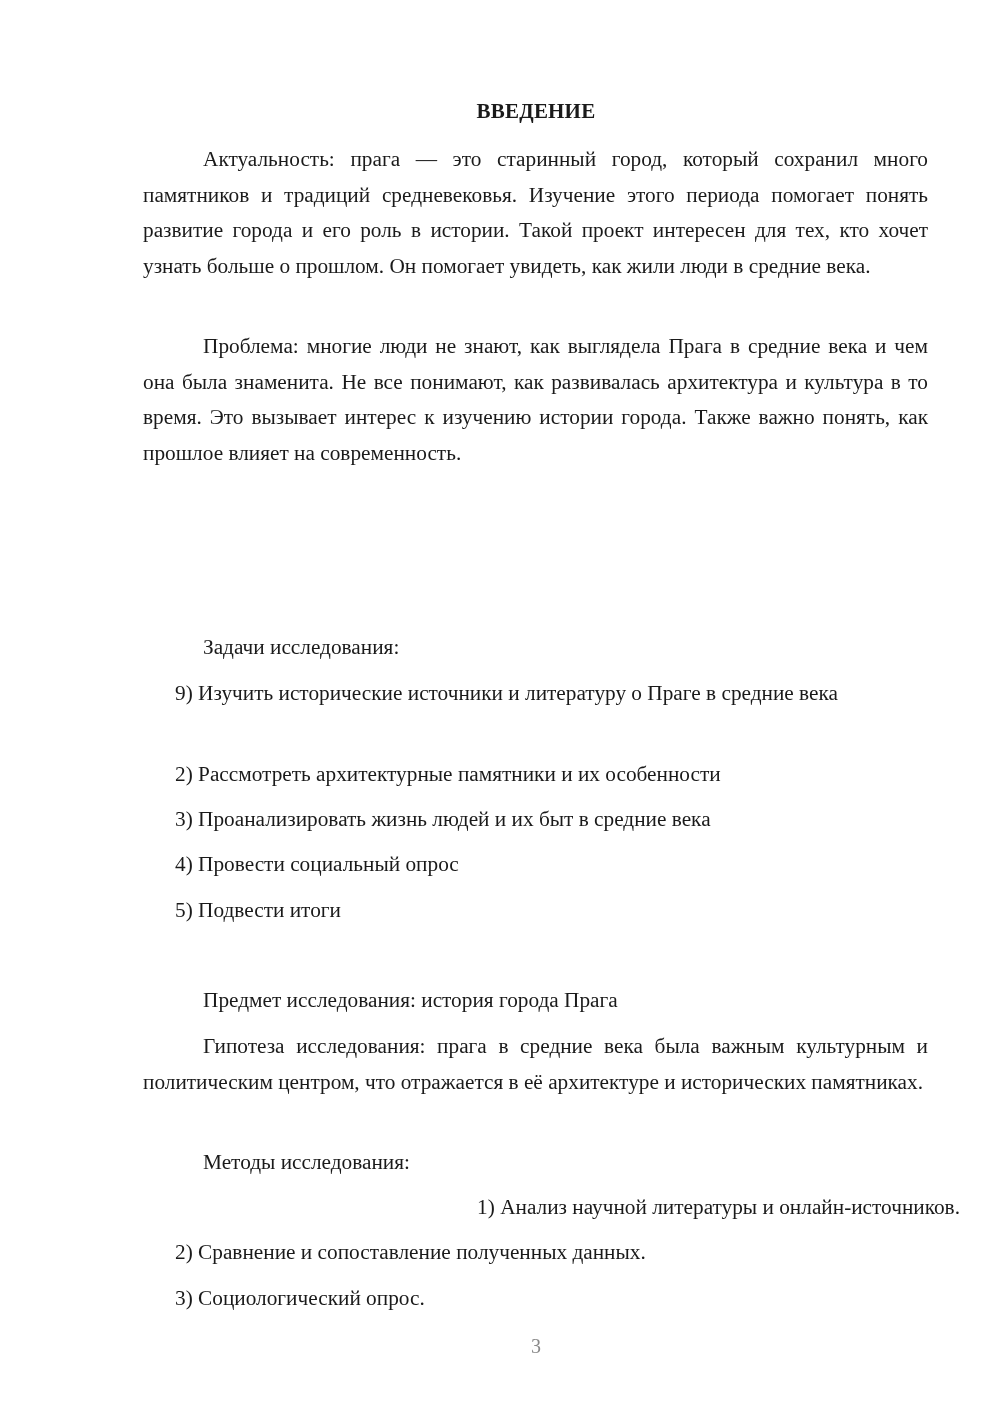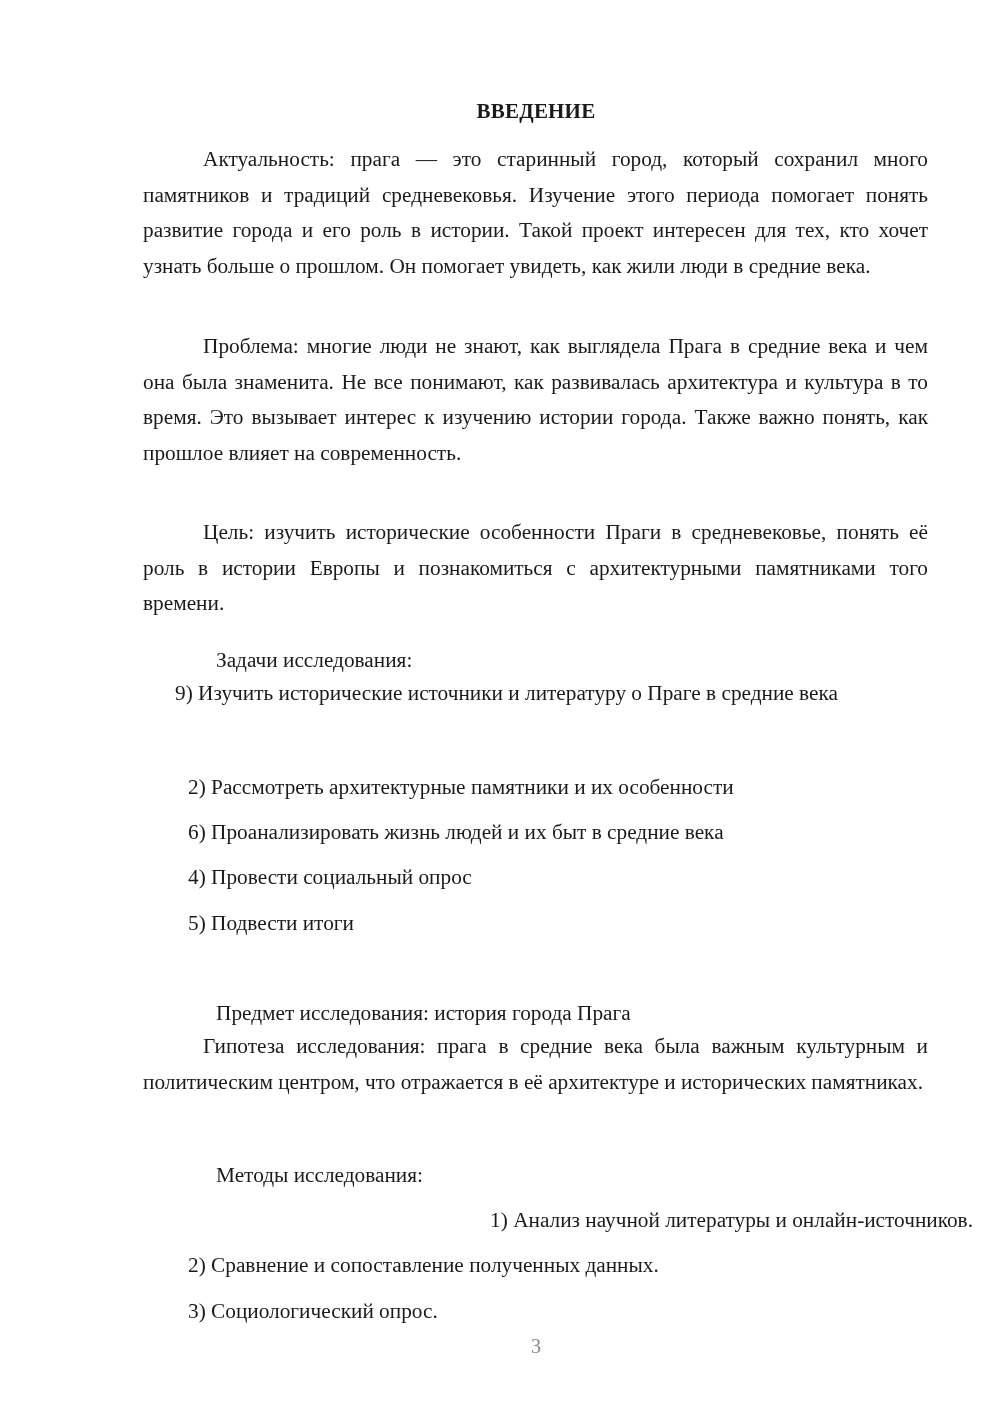--- a/index.html
+++ b/index.html
@@ -44,21 +44,21 @@
       margin: 0;
     }
     .para.indent { text-indent: 60px; }
     .line {
       position: absolute;
       left: 143px;
       width: 785px;
       font-size: 21.3px;
       line-height: 35.5px;
       white-space: nowrap;
-      margin: 13px;
+      margin: 0;
     }
     .line.indent-task { padding-left: 32px; }
     .line.indent-label { padding-left: 60px; }
     .task-first {
       position: absolute;
       left: 143px;
       width: 785px;
       font-size: 21.3px;
       line-height: 35.5px;
       text-indent: 32px;
@@ -81,28 +81,27 @@
 <body>
 
 <div class="page">
 
   <div class="heading">ВВЕДЕНИЕ</div>
 
   <p class="para indent" style="top:329px;">Проблема: многие люди не знают, как выглядела Прага в средние века и чем она была знаменита. Не все понимают, как развивалась архитектура и культура в то время. Это вызывает интерес к изучению истории города. Также важно понять, как прошлое влияет на современность.</p>
 
   <p class="para indent" style="top:142px;">Актуальность: прага — это старинный город, который сохранил много памятников и традиций средневековья. Изучение этого периода помогает понять развитие города и его роль в истории. Такой проект интересен для тех, кто хочет узнать больше о прошлом. Он помогает увидеть, как жили люди в средние века.</p>
 
-  <p class="para indent" style="top:515px;">Цель: изучить исторические особенности Праги в средневековье, понять её роль в истории Европы и познакомиться с архитектурными памятниками того времени.</p>
 
   <p class="line indent-label" style="top:630px;">Задачи исследования:</p>
 
   <div>
     <p class="task-first" style="top:676px;">9) Изучить исторические источники и литературу о Праге в средние века</p>
     <p class="line indent-task" style="top:757px;">2) Рассмотреть архитектурные памятники и их особенности</p>
-    <p class="line indent-task" style="top:802px;">6) Проанализировать жизнь людей и их быт в средние века</p>
+    <p class="line indent-task" style="top:802px;">3) Проанализировать жизнь людей и их быт в средние века</p>
     <p class="line indent-task" style="top:847px;">4) Провести социальный опрос</p>
     <p class="line indent-task" style="top:893px;">5) Подвести итоги</p>
   </div>
 
 
   <p class="line indent-label" style="top:983px;">Предмет исследования: история города Прага</p>
 
   <p class="para indent" style="top:1029px;">Гипотеза исследования: прага в средние века была важным культурным и политическим центром, что отражается в её архитектуре и исторических памятниках.</p>
 
   <p class="line indent-label" style="top:1145px;">Методы исследования:</p>

